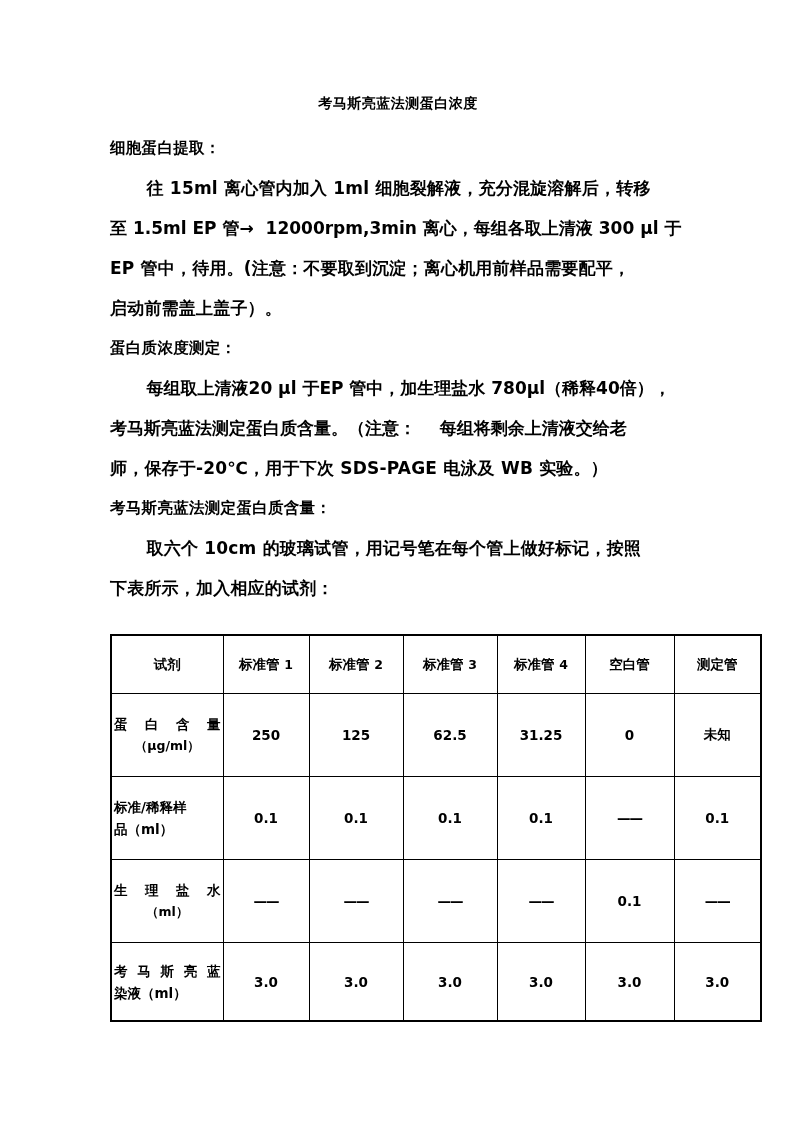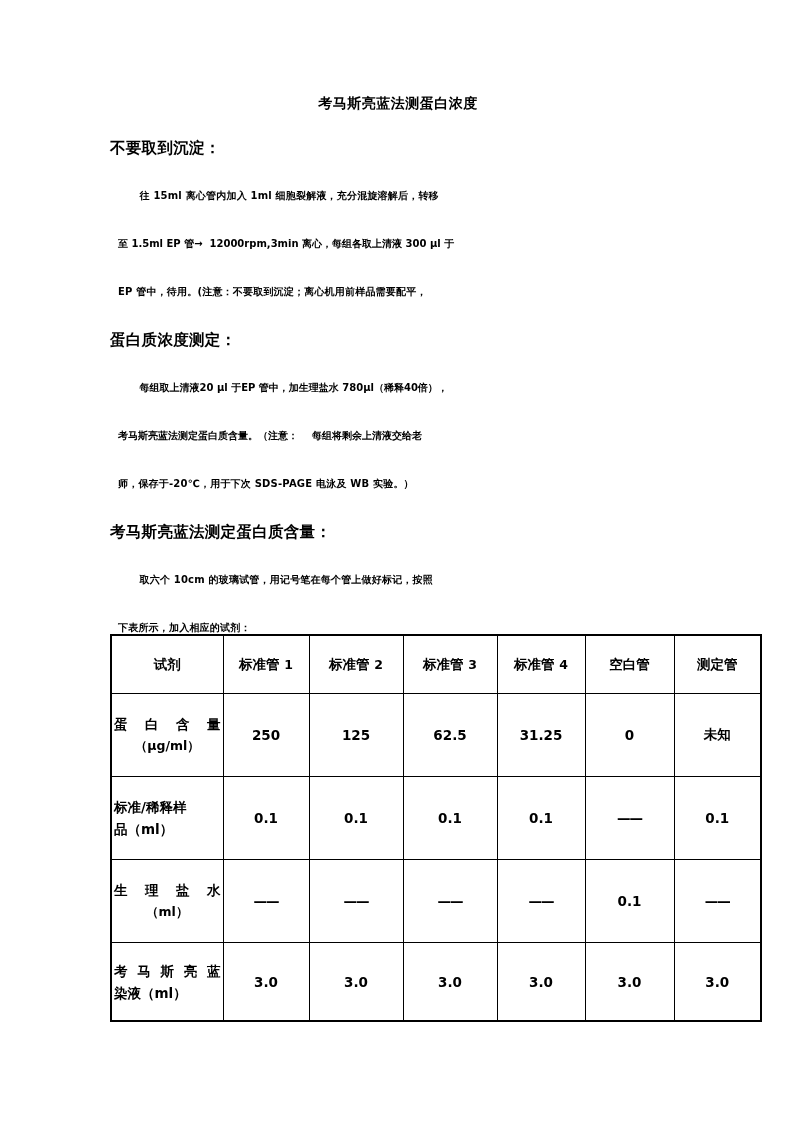--- a/index.html
+++ b/index.html
@@ -44,24 +44,24 @@
 
   .section-head {
     font-size: 15.5px;
     font-weight: bold;
     line-height: 40px;
     margin: 0;
     letter-spacing: 0.3px;
   }
 
   .para {
-    font-size: 10px;
+    font-size: 17px;
     font-weight: bold;
     line-height: 40px;
-    margin: 8px;
+    margin: 0;
     text-align: justify;
     text-justify: inter-ideograph;
     letter-spacing: 0.2px;
   }
   .para.indent {
     text-indent: 2.15em;
   }
   .para.tight {
     letter-spacing: 0px;
   }
@@ -133,28 +133,29 @@
 </style>
 </head>
 <body>
 
 <div class="page">
 
   <div class="content">
 
     <h1 class="doc-title">考马斯亮蓝法测蛋白浓度</h1>
 
-    <p class="section-head">不要取到沉淀：</p>
+    <p class="section-head">细胞蛋白提取：</p>
 
     <p class="para indent">往 15ml 离心管内加入 1ml 细胞裂解液，充分混旋溶解后，转移</p>
 
     <p class="para tight"><span>至 1.5ml  EP 管</span><span class="arrow">→</span>&nbsp; <span>12000rpm,3min 离心，每组各取上清液 300</span> <span>μl 于</span></p>
 
     <p class="para">EP 管中，待用。(注意：不要取到沉淀；离心机用前样品需要配平，</p>
 
+    <p class="para">启动前需盖上盖子）。</p>
 
     <p class="section-head">蛋白质浓度测定：</p>
 
     <p class="para indent tight">每组取上清液20 μl 于EP 管中，加生理盐水 780μl（稀释40倍），</p>
 
     <p class="para tight"><span>考马斯亮蓝法测定蛋白质含量。（</span><span class="u">注意：</span>&nbsp;&nbsp;&nbsp;&nbsp;<span>每组将剩余上清液交给老</span></p>
 
     <p class="para">师，保存于-20℃，用于下次 SDS-PAGE 电泳及 WB 实验。）</p>
 
     <p class="section-head">考马斯亮蓝法测定蛋白质含量：</p>

